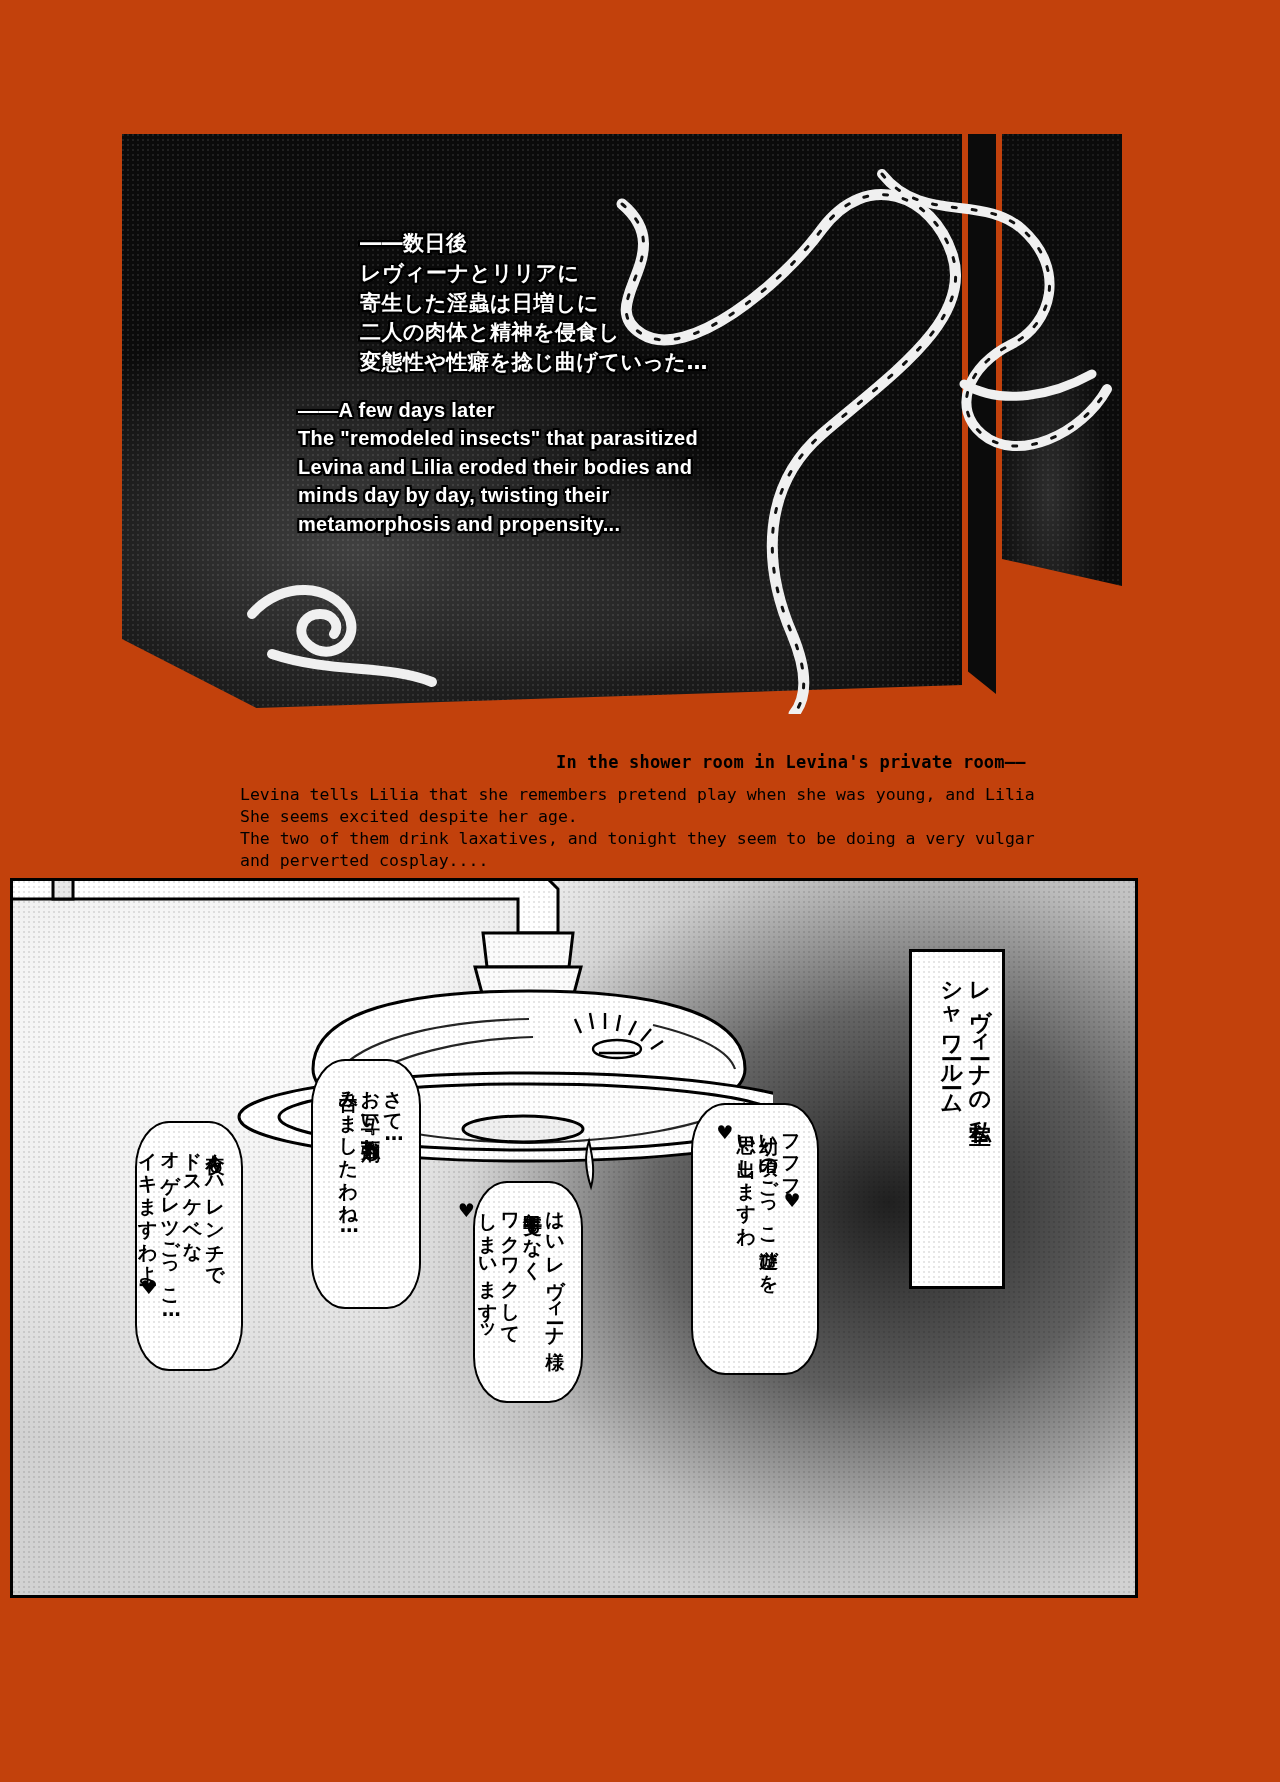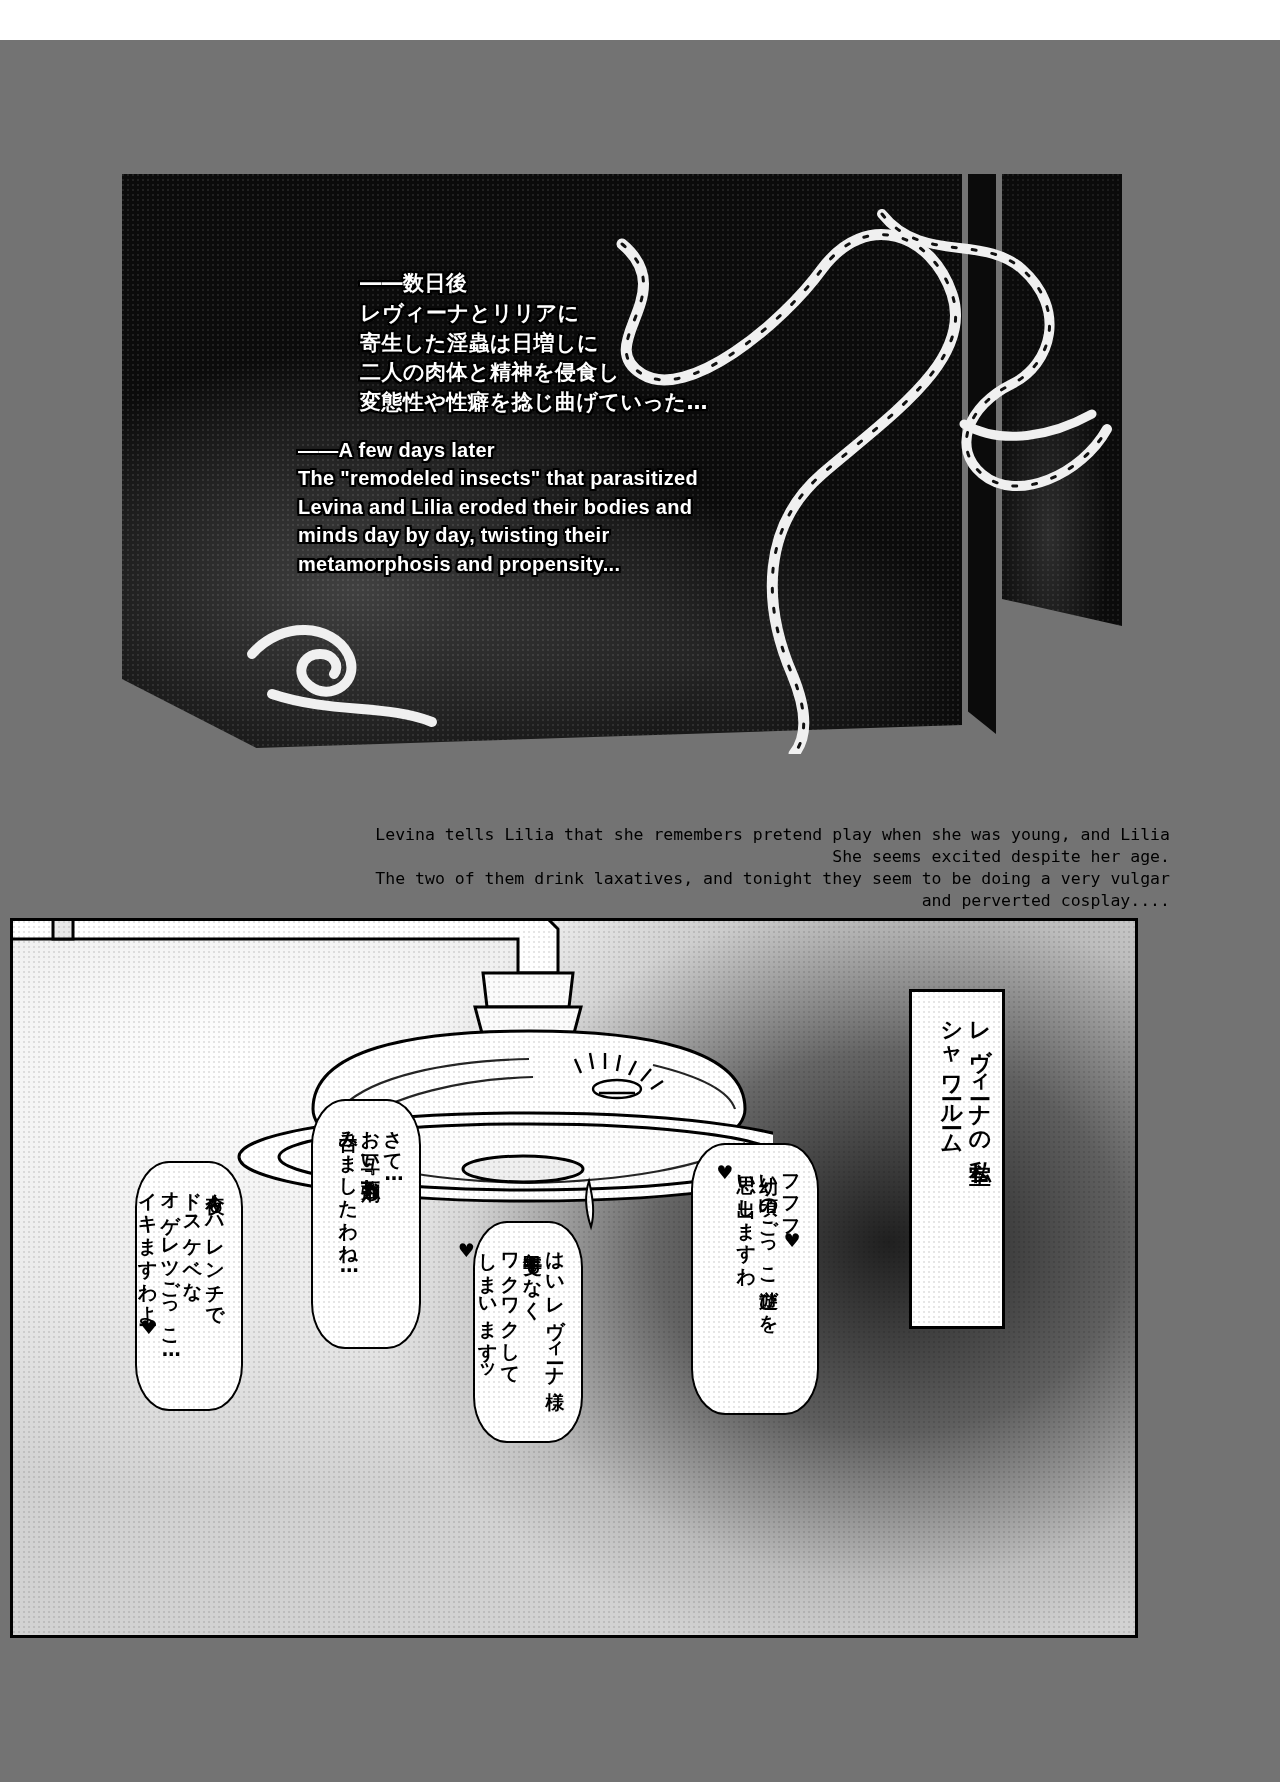--- a/index.html
+++ b/index.html
@@ -12,22 +12,21 @@
     height: 1782px;
     position: relative;
     font-family: "Liberation Sans", sans-serif;
     overflow: hidden;
   }
 
   
   #page {
     position: absolute;
     inset: 0;
-    background: #737373;
-    margin-top: 40px;
+    background: #c2410c;
   }
 
   
   #panel-top {
     position: absolute;
     left: 122px;
     top: 134px;
     width: 1000px;
     height: 580px;
   }
@@ -130,21 +129,20 @@
   #caption-body {
     position: absolute;
     left: 240px;
     top: 784px;
     width: 930px;
     font-family: "DejaVu Sans Mono", monospace;
     font-size: 16.5px;
     line-height: 1.34;
     color: #000;
     white-space: pre-line;
-    text-align: right;
   }
 
   
   #panel-bottom {
     position: absolute;
     left: 10px;
     top: 878px;
     width: 1128px;
     height: 720px;
     border: 3px solid #000;
@@ -250,20 +248,21 @@
 寄生した淫蟲は日増しに
 二人の肉体と精神を侵食し
 変態性や性癖を捻じ曲げていった…</div>
     <div id="narration-en">――A few days later
 The "remodeled insects" that parasitized
 Levina and Lilia eroded their bodies and
 minds day by day, twisting their
 metamorphosis and propensity...</div>
   </div>
 
+  <div id="caption-heading">In the shower room in Levina's private room――</div>
   <div id="caption-body">Levina tells Lilia that she remembers pretend play when she was young, and Lilia
 She seems excited despite her age.
 The two of them drink laxatives, and tonight they seem to be doing a very vulgar
 and perverted cosplay....</div>
 
   <div id="panel-bottom">
 
     <svg id="showerhead" viewBox="0 0 760 480">
 
       <g fill="#ffffff" stroke="#000" stroke-width="3">

